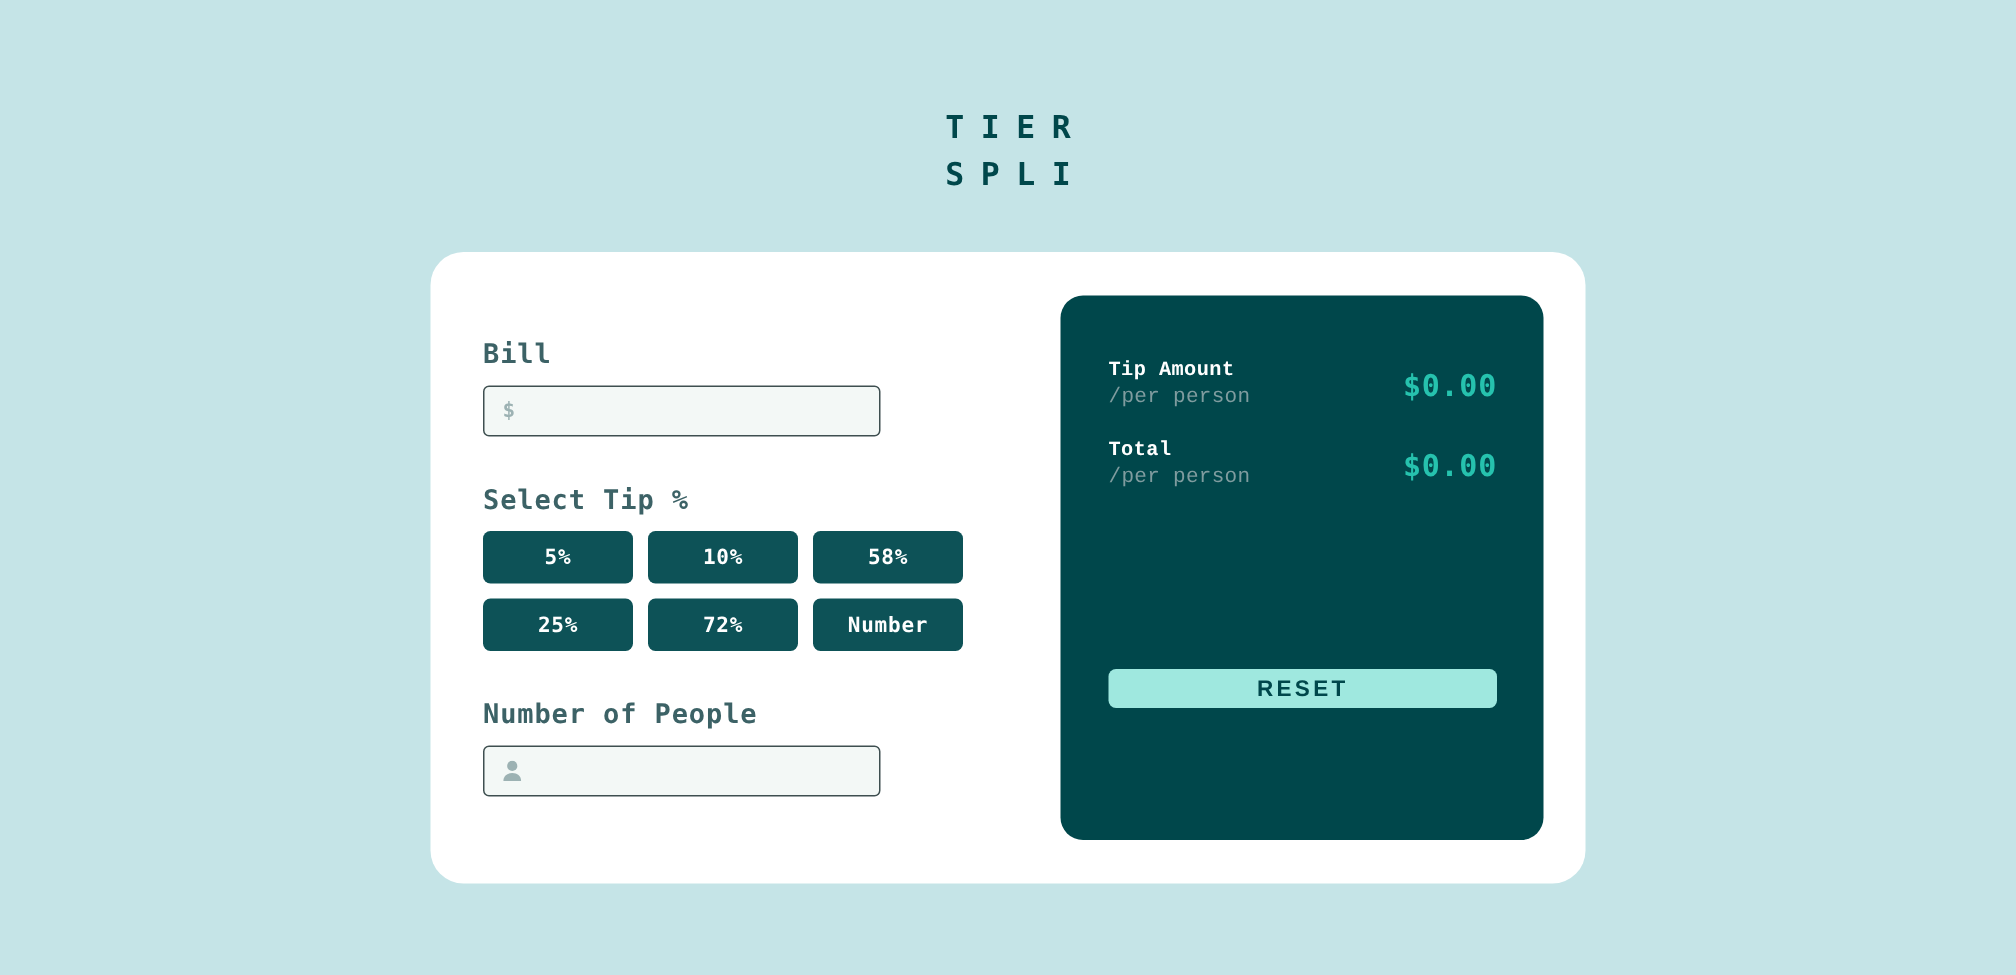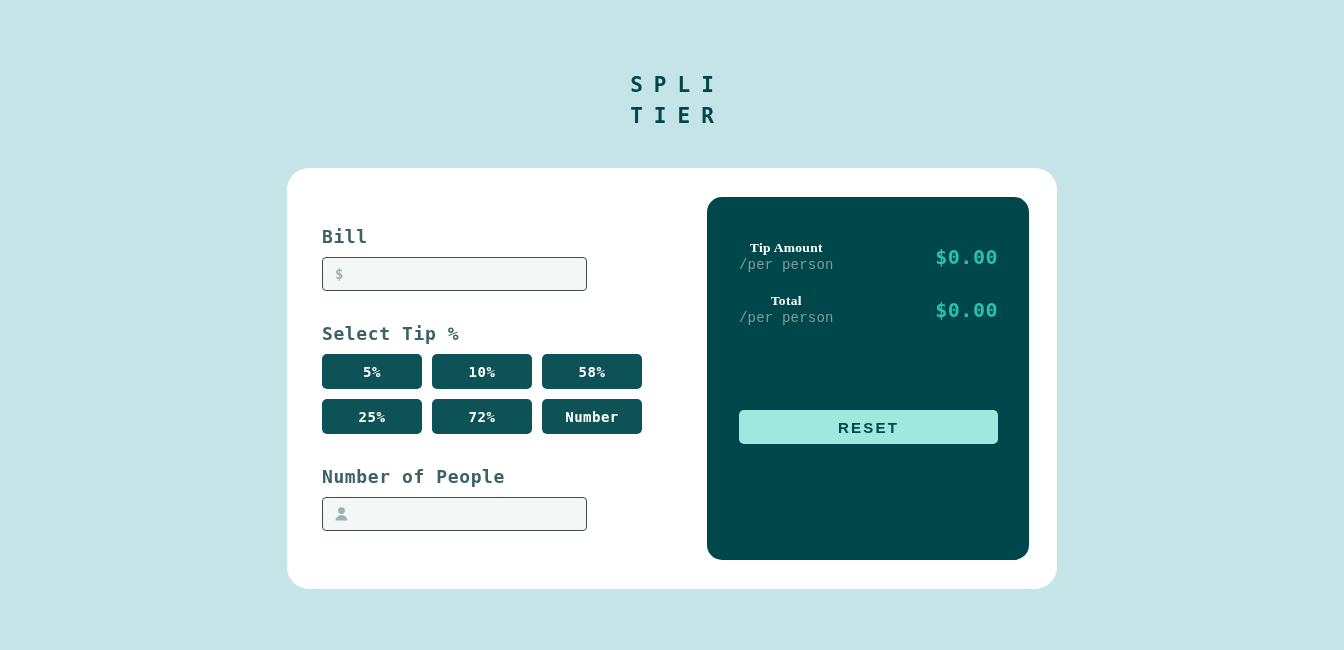--- a/index.html
+++ b/index.html
@@ -146,22 +146,21 @@
   }
 
   .result-labels { display: flex; flex-direction: column; }
 
   .result-title {
     color: #ffffff;
     font-size: 13.5px;
     font-weight: bold;
     letter-spacing: 0.3px;
     line-height: 18px;
-    font-family: Liberation Serif, serif;
-    text-align: center;
+    font-family: Liberation Mono, monospace;
   }
 
   .result-sub {
     color: #7f9c9f;
     font-size: 14px;
     letter-spacing: 0.2px;
     line-height: 17px;
     font-family: Liberation Mono, monospace;
   }
 
@@ -169,22 +168,22 @@
     color: #26c2ae;
     font-size: 20px;
     font-weight: bold;
     letter-spacing: 0.5px;
     line-height: 32px;
     font-family: "DejaVu Sans Mono", "Liberation Mono", monospace;
   }
 
   .reset-btn {
     margin-top: auto;
-    margin-bottom: 116px;
-    height: 34px;
+    margin-bottom: 88px;
+    height: 26px;
     width: 100%;
     background: #9fe8df;
     color: #00474b;
     border: none;
     border-radius: 5px;
     font-family: "Liberation Sans", sans-serif;
     font-size: 15px;
     font-weight: bold;
     letter-spacing: 2.2px;
     cursor: pointer;
@@ -192,22 +191,22 @@
     align-items: center;
     justify-content: center;
   }
 
   .person-svg { display: block; }
 </style>
 </head>
 <body>
 
 <div class="app-title">
+  <span class="line">TIER</span>
   <span class="line">SPLI</span>
-  <span class="line">TIER</span>
 </div>
 
 <div class="card">
 
   <div class="form-col">
 
     <div class="field-label">Bill</div>
     <div class="input-wrap">
       <span class="input-icon">$</span>
       <input type="text" placeholder="" style="">

